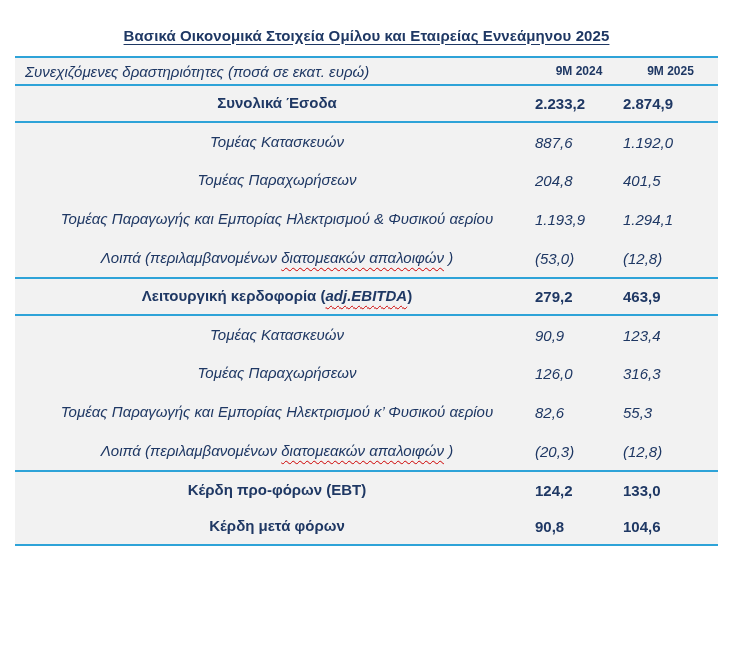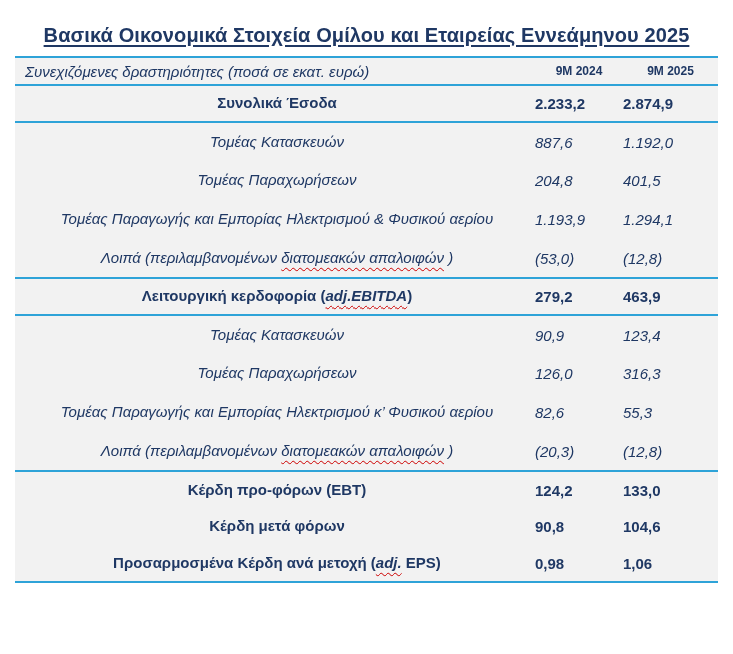--- a/index.html
+++ b/index.html
@@ -13,21 +13,21 @@
   body{
     width:733px;height:654px;background:#ffffff;
     font-family:"Liberation Sans", sans-serif;
     color:var(--navy);
     overflow:hidden;
   }
   .page-title{
     margin:14px 15px 0 15px;
     height:42px;
     display:flex;align-items:center;justify-content:center;
-    font-size:20px;font-weight:bold;
+    font-size:15px;font-weight:bold;
     color:var(--navy);
     text-decoration:underline;
     text-underline-offset:3px;
     letter-spacing:0.1px;
   }
   table.fin{
     margin-left:15px;
     width:703px;
     border-collapse:collapse;
     table-layout:fixed;
@@ -139,19 +139,14 @@
       <tr class="row-total">
         <td class="label-cell"><span>Κέρδη προ-φόρων (EBT)</span></td>
         <td class="num">124,2</td>
         <td class="num">133,0</td>
       </tr>
       <tr class="row-total">
         <td class="label-cell"><span>Κέρδη μετά φόρων</span></td>
         <td class="num">90,8</td>
         <td class="num">104,6</td>
       </tr>
-      <tr class="row-total">
-        <td class="label-cell"><span>Προσαρμοσμένα Κέρδη ανά μετοχή (</span><span class="squiggle">adj.</span><span> EPS)</span></td>
-        <td class="num">0,98</td>
-        <td class="num">1,06</td>
-      </tr>
     </tbody>
 </table>
 
 </body></html>

